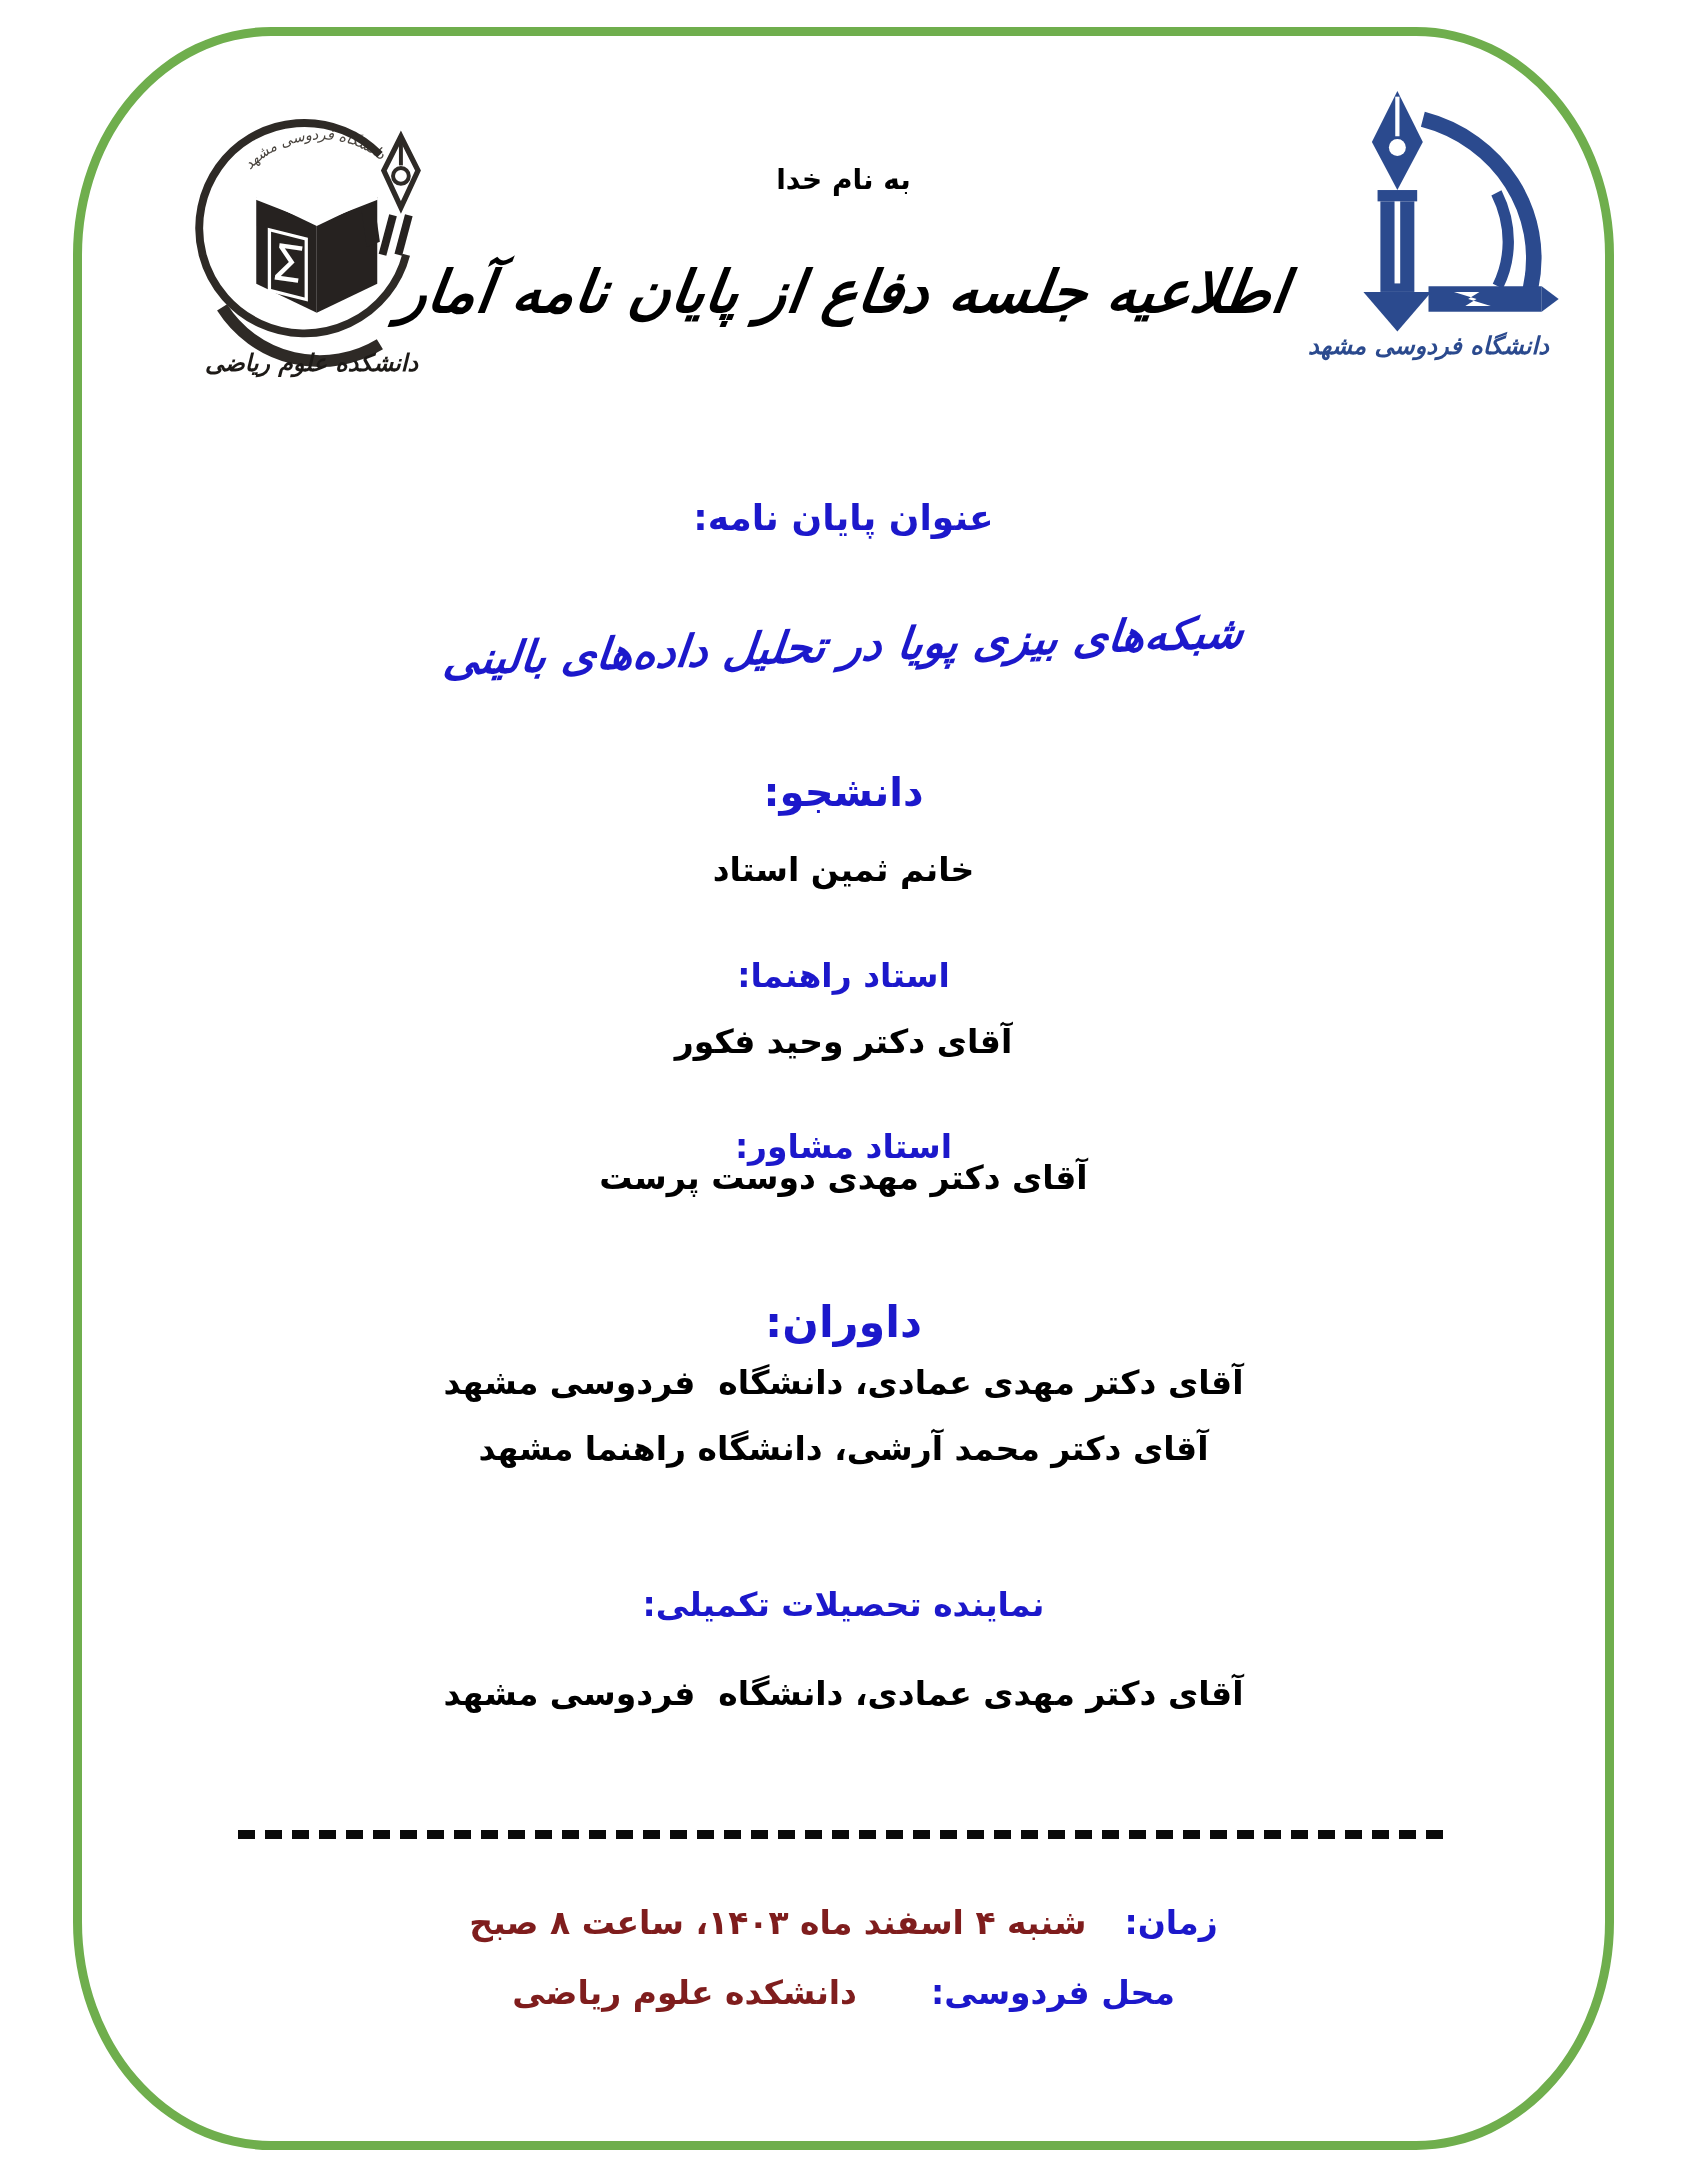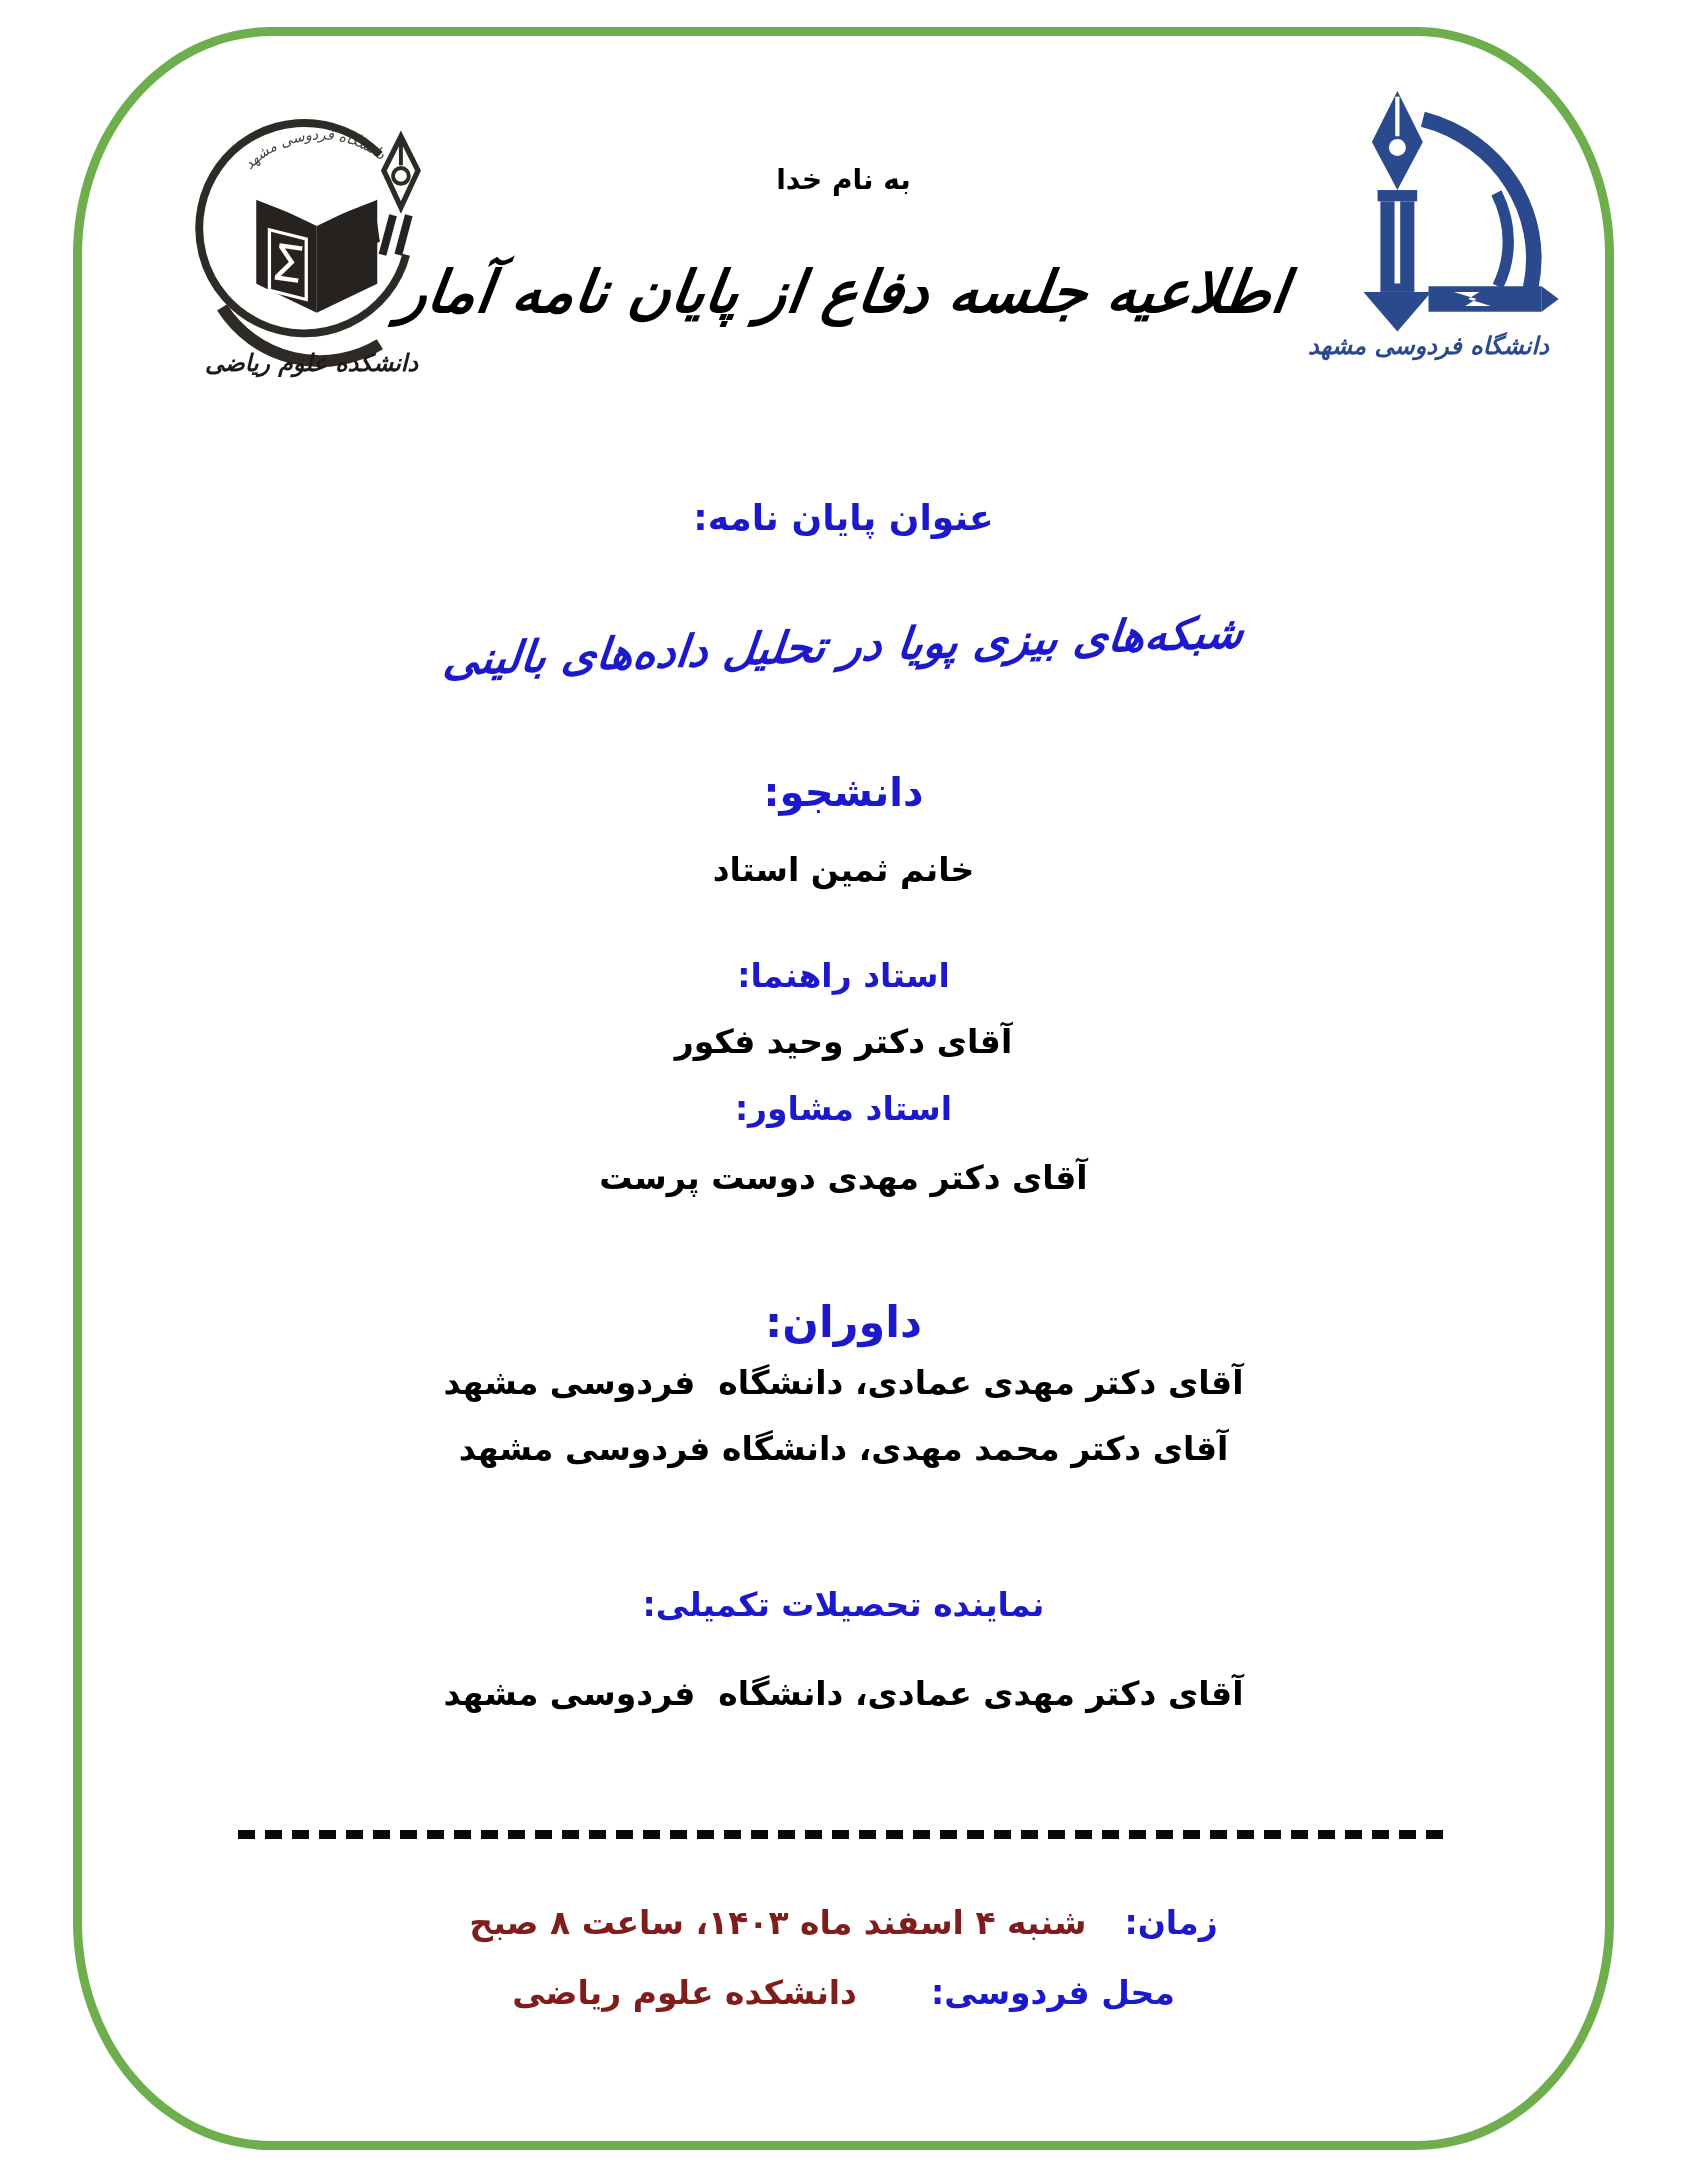--- a/index.html
+++ b/index.html
@@ -36,21 +36,21 @@
     transform: skewX(-8deg);
   }
   .bismillah     { top: 164px;  font-size: 28px; }
   .announce      { top: 259px;  font-size: 58px; }
   .title-label   { top: 497px;  font-size: 36px; }
   .title-callig  { top: 621px;  font-size: 44px; transform: skewX(-8deg) rotate(-2deg); }
   .student-label { top: 769px; font-size: 40px; }
   .student-name  { top: 851px; font-size: 33px; }
   .sup-label     { top: 957px; font-size: 33px; }
   .sup-name      { top: 1023px; font-size: 33px; }
-  .adv-label     { top: 1090px; font-size: 33px; }
+  .adv-label     { top: 1128px; font-size: 33px; }
   .adv-name      { top: 1159px; font-size: 33px; text-align: center; }
   .ref-label     { top: 1298px; font-size: 43px; }
   .ref-1         { top: 1364px; font-size: 33px; }
   .ref-2         { top: 1430px; font-size: 33px; }
   .rep-label     { top: 1586px; font-size: 33px; }
   .rep-name      { top: 1675px; font-size: 33px; }
   .divider {
     position: absolute;
     top: 1830px;
     left: 238px;
@@ -141,21 +141,21 @@
   <div class="line bold student-name">خانم ثمین استاد</div>
 
   <div class="line bold blue sup-label">استاد راهنما:</div>
   <div class="line bold sup-name">آقای دکتر وحید فکور</div>
 
   <div class="line bold blue adv-label">استاد مشاور:</div>
   <div class="line bold adv-name">آقای دکتر مهدی دوست پرست</div>
 
   <div class="line bold blue ref-label">داوران:</div>
   <div class="line bold ref-1">آقای دکتر مهدی عمادی، دانشگاه  فردوسی مشهد</div>
-  <div class="line bold ref-2">آقای دکتر محمد مهدی، دانشگاه فردوسی مشهد</div>
+  <div class="line bold ref-2">آقای دکتر محمد آرشی، دانشگاه راهنما مشهد</div>
 
   <div class="line bold blue rep-label">نماینده تحصیلات تکمیلی:</div>
   <div class="line bold rep-name">آقای دکتر مهدی عمادی، دانشگاه  فردوسی مشهد</div>
 
   <div class="divider"></div>
 
   <div class="row time-row">
     <span class="blue">زمان:</span>
     <span class="pink">شنبه ۴ اسفند  ماه ۱۴۰۳، ساعت ۸ صبح</span>
   </div>

